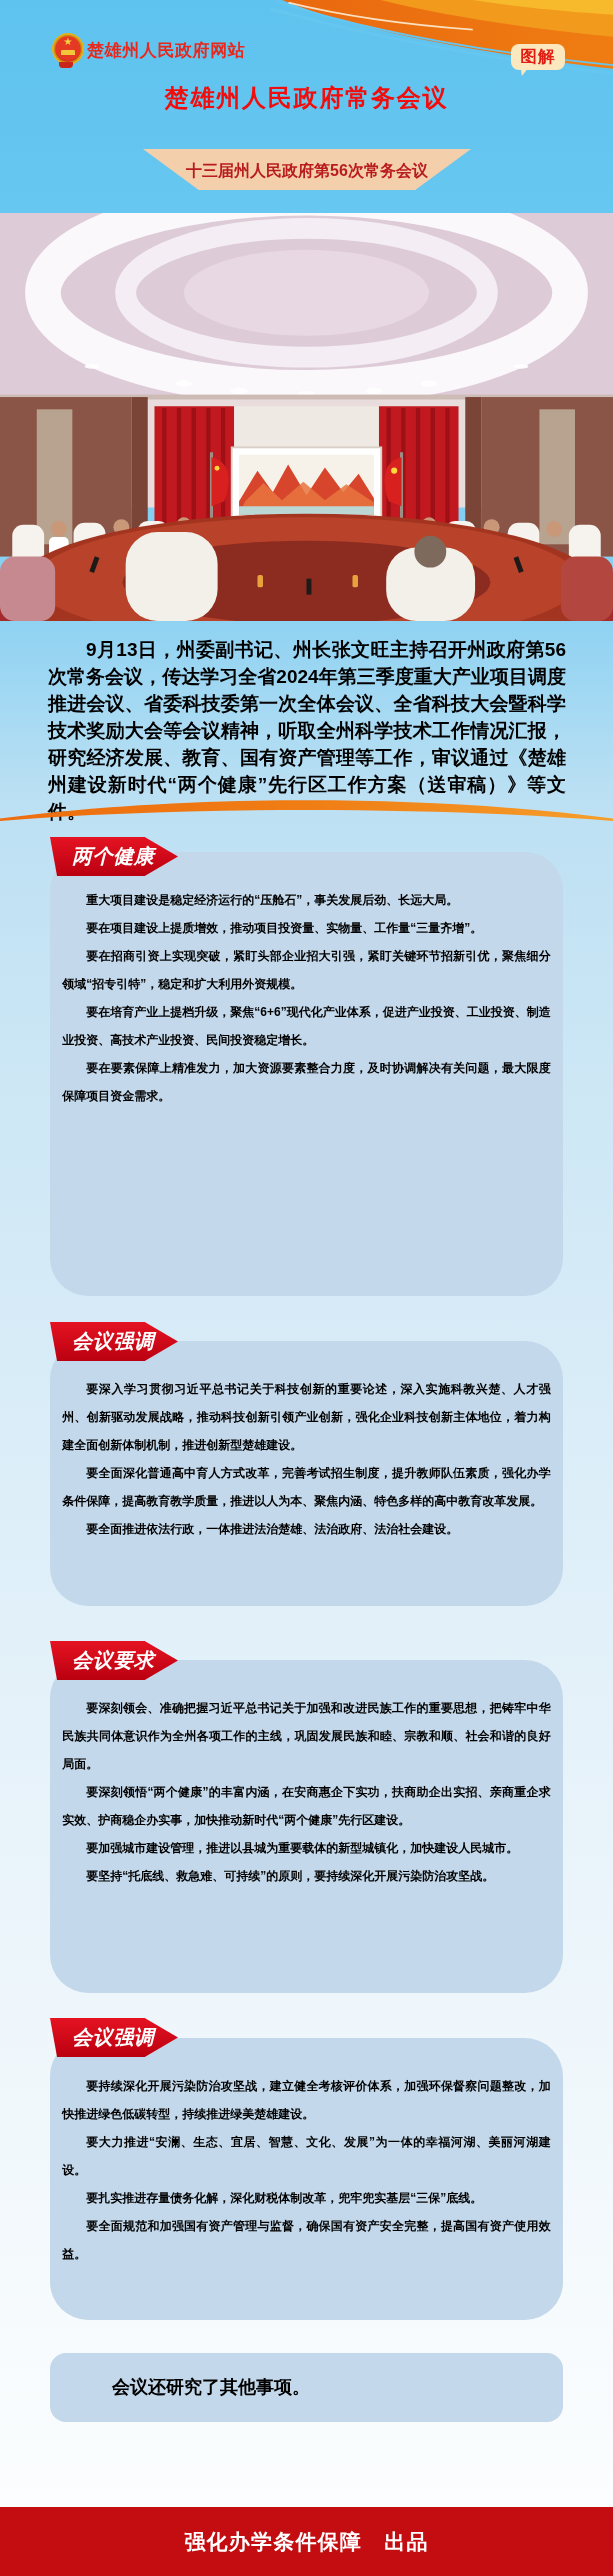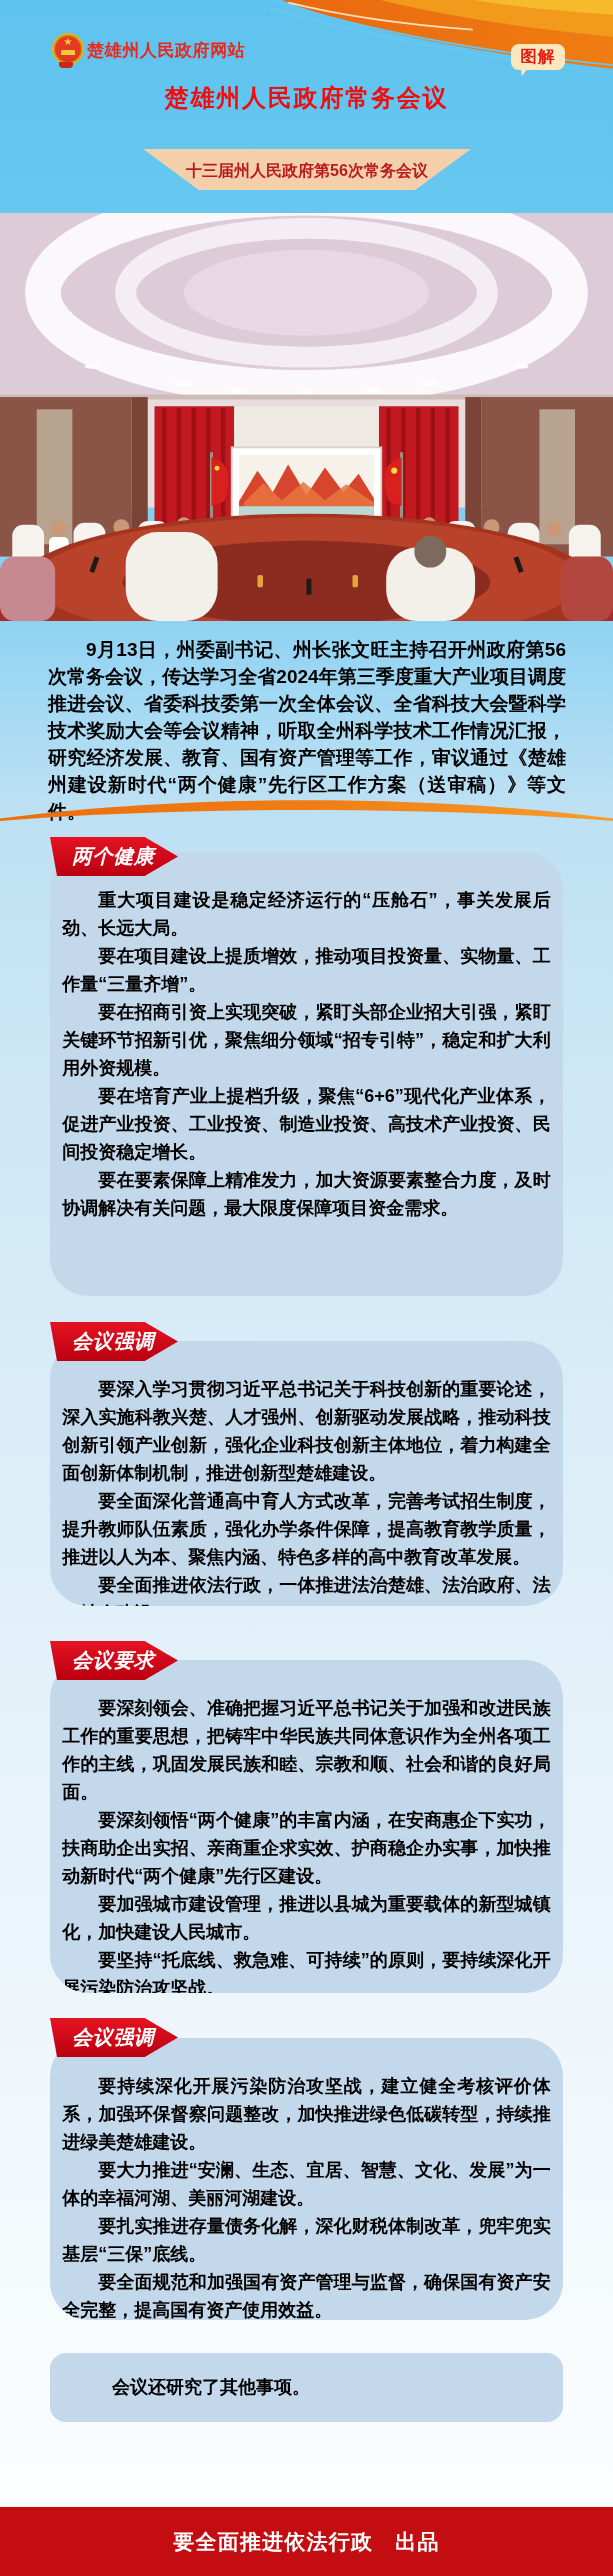--- a/index.html
+++ b/index.html
@@ -36,21 +36,21 @@
     color:#000;font-weight:600;text-align:justify;text-indent:2em;}
   .arc{position:absolute;left:0;top:793px;width:613px;height:28px;}
   
   .badge{position:absolute;left:50px;width:128px;height:39px;color:#fff;
     background:linear-gradient(180deg,#e51322,#ba0010);
     -webkit-clip-path:polygon(0 0,74% 0,100% 50%,74% 100%,5.5% 100%);clip-path:polygon(0 0,74% 0,100% 50%,74% 100%,5.5% 100%);
     font-size:20px;font-weight:800;font-style:italic;line-height:39px;padding-left:0;text-align:left;}
   .badge span{display:inline-block;margin-left:22px;letter-spacing:0.6px;}
   .card{position:absolute;left:50px;width:513px;background:#c3d8ea;border-radius:38px;overflow:hidden;}
   .card .body{padding:34px 12.3px 0 12.3px;}
-  .card p{margin:0;font-size:18px;line-height:28px;color:#000;font-weight:600;text-align:justify;text-indent:2em;}
+  .card p{margin:0;font-size:12px;line-height:28px;color:#000;font-weight:600;text-align:justify;text-indent:2em;}
   #card1{top:852px;height:444px;} #badge1{top:837px;}
   #card2{top:1341px;height:265px;} #badge2{top:1322px;}
   #card3{top:1660px;height:333px;} #badge3{top:1641px;}
   #card4{top:2038px;height:282px;} #badge4{top:2018px;}
   .note-card{position:absolute;left:50px;top:2353px;width:513px;height:69px;background:#c3d8ea;border-radius:16px;}
   .note-card p{margin:0;padding:0 26px;font-size:18px;font-weight:600;color:#000;line-height:69px;text-indent:2em;}
   
   .footer{position:absolute;left:0;top:2507px;width:613px;height:69px;background:#c30d10;
     color:#fff;text-align:center;font-size:21px;font-weight:800;line-height:69px;letter-spacing:1.2px;}
 </style>
@@ -277,17 +277,17 @@
   </div>
   <div class="badge" id="badge4">
     <span>会议强调</span>
   </div>
 
   <div class="note-card">
     <p>会议还研究了其他事项。</p>
   </div>
 
   <div class="footer">
-    <span>要全面推进依法行政　出品</span>
+    <span>强化办学条件保障　出品</span>
   </div>
 
 </div>
 
 
 </body></html>

